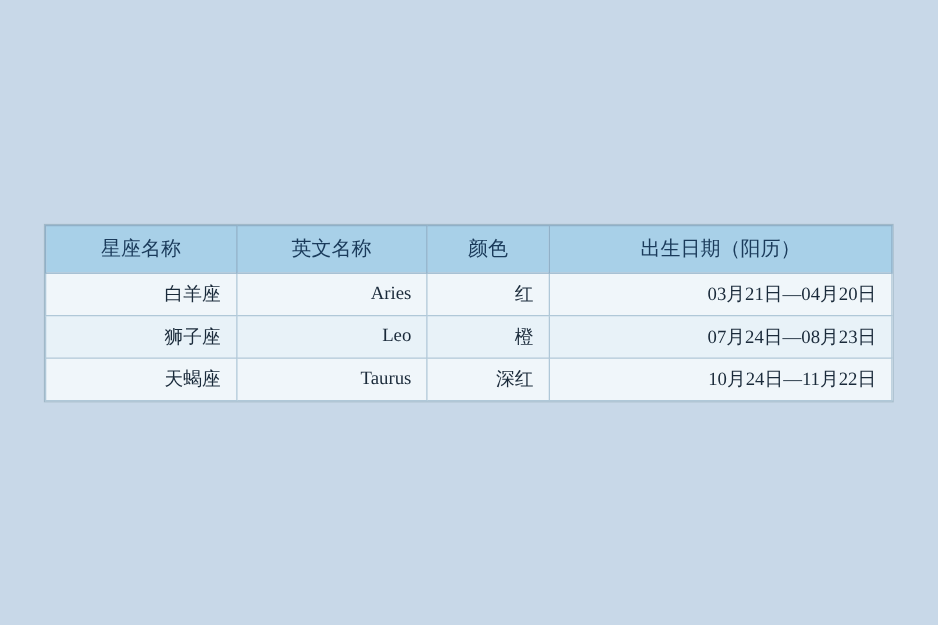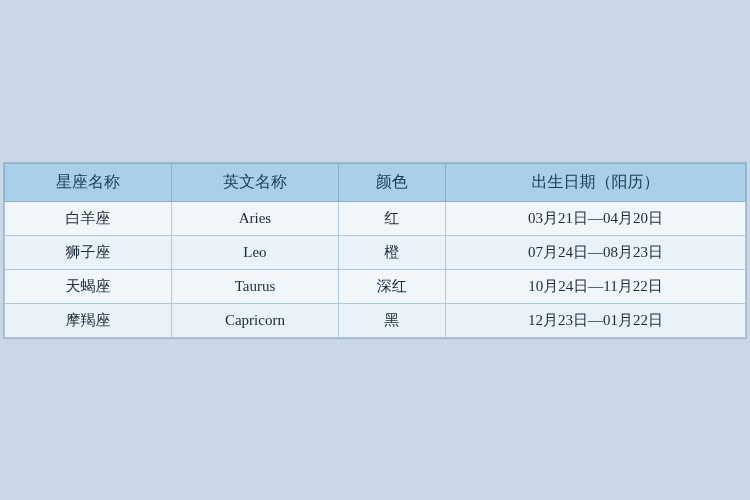--- a/index.html
+++ b/index.html
@@ -14,21 +14,21 @@
       background-color: #c8d8e8;
       display: flex;
       align-items: center;
       justify-content: center;
       font-family: "SimSun", "宋体", serif;
     }
 
     .table-container {
       background-color: #e8f0f8;
       border: 1px solid #a0b8c8;
-      width: 744px;
+      width: 680px;
     }
 
     table {
       width: 100%;
       border-collapse: collapse;
     }
 
     thead tr {
       background-color: #a8d0e8;
     }
@@ -38,21 +38,21 @@
       padding: 8px 12px;
       text-align: center;
       font-size: 16px;
       font-weight: normal;
       color: #1a3a5a;
     }
 
     td {
       border: 1px solid #b0c8d8;
       padding: 7px 12px;
-      text-align: center;
+      text-align: right;
       font-size: 15px;
       color: #1a2a3a;
       background-color: #f0f6fa;
     }
 
     tr:nth-child(even) td {
       background-color: #e8f2f8;
     }
   </style>
 </head>
@@ -80,21 +80,15 @@
           <td>Leo</td>
           <td>橙</td>
           <td>07月24日—08月23日</td>
         </tr>
         <tr>
           <td>天蝎座</td>
           <td>Taurus</td>
           <td>深红</td>
           <td>10月24日—11月22日</td>
         </tr>
-        <tr>
-          <td>摩羯座</td>
-          <td>Capricorn</td>
-          <td>黑</td>
-          <td>12月23日—01月22日</td>
-        </tr>
       </tbody>
   </table>
 </div>
 
 </body></html>

